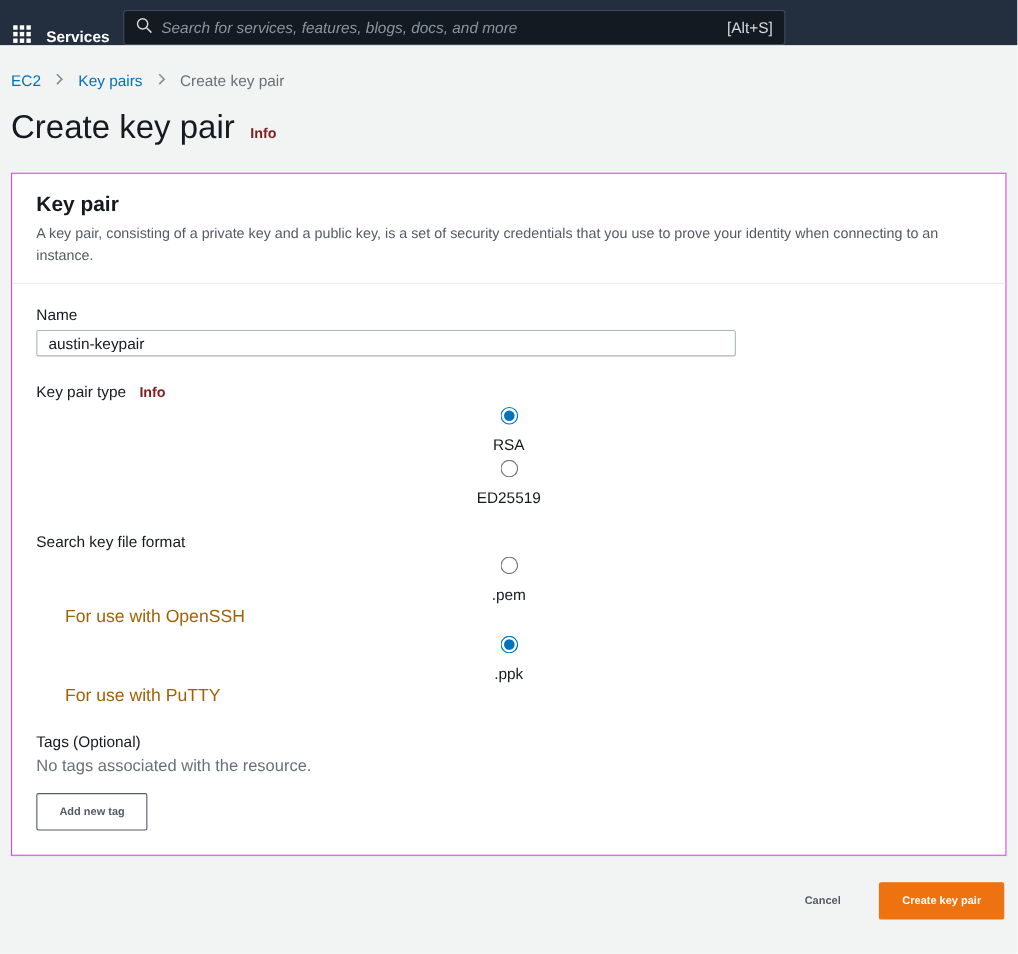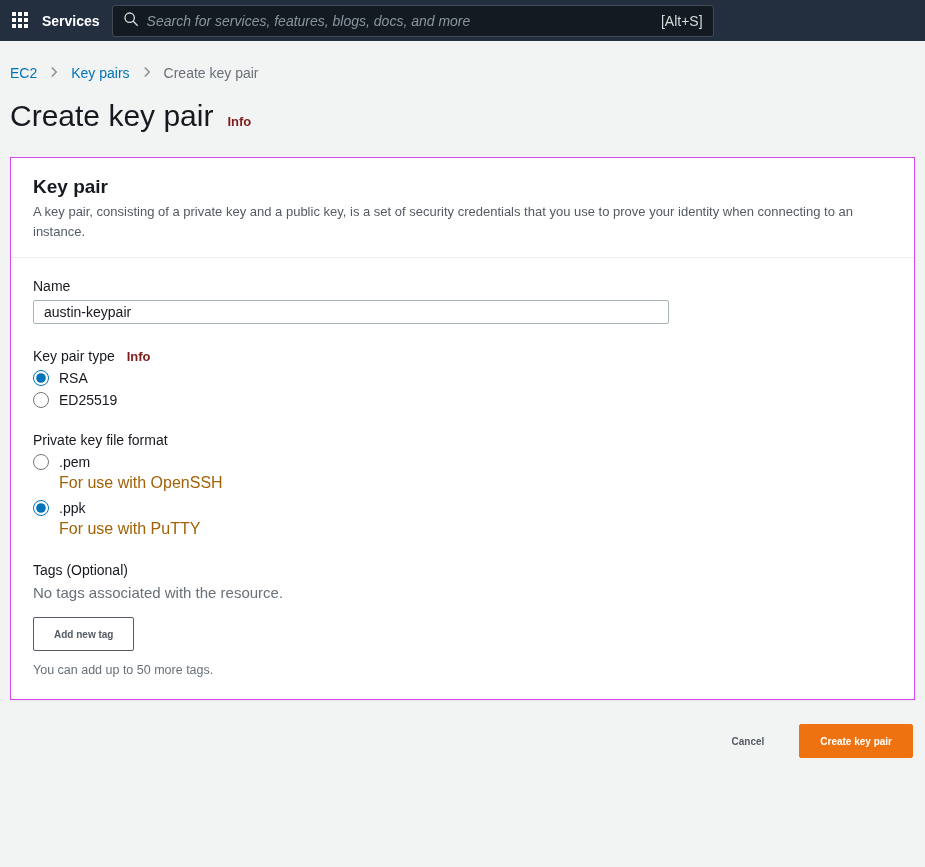--- a/index.html
+++ b/index.html
@@ -7,21 +7,21 @@
     font-family: "Amazon Ember", "Helvetica Neue", Arial, sans-serif;
     background: #f2f3f3;
     color: #16191f;
     width: 925px;
     height: 867px;
     overflow: hidden;
   }
   
   .topnav {
     display: flex;
-    align-items: center;
+    align-items: flex-end;
     background: #232f3e;
     height: 41px;
     padding: 0 12px;
     gap: 12px;
   }
   .waffle {
     width: 18px; height: 18px;
     display: grid;
     grid-template-columns: repeat(3, 4px);
     grid-template-rows: repeat(3, 4px);
@@ -96,21 +96,21 @@
     width: 636px; max-width:100%;
     height: 24px;
     border: 1px solid #aab7b8;
     border-radius: 2px;
     padding: 0 10px;
     font-size: 14px;
     color: #16191f;
   }
   .hint { font-size: 12.5px; color: #687078; margin-top: 8px; }
 
-  .radio-row { display: flex; align-items: center; gap: 10px; margin: 4px 0 6px 0;}
+  .radio-row { display: flex; align-items: center; gap: 10px; margin: 4px 0 6px 0; flex-direction: column;}
   .radio { width: 16px; height: 16px; accent-color: #0073bb; }
   .radio-label { font-size: 14px; color:#16191f; }
   .radio-sub { font-size: 16px; color: #a16207; margin-left: 26px; margin-top:-2px; margin-bottom:8px;}
 
   .tags-none { font-size: 15px; color: #687078; margin-top:4px; margin-bottom: 16px;}
   .btn {
     display: inline-flex; align-items: center; justify-content: center;
     height: 34px; padding: 0 20px;
     border-radius: 2px;
     font-size: 10px; font-weight: 700;
@@ -201,40 +201,39 @@
         <input type="radio" class="radio" name="kt" checked="" style="">
         <span class="radio-label">RSA</span>
       </div>
       <div class="radio-row">
         <input type="radio" class="radio" name="kt" style="">
         <span class="radio-label">ED25519</span>
       </div>
     </div>
 
     <div class="field">
-      <div class="field-label">Private key file format</div>
+      <div class="field-label">Search key file format</div>
 
       <div class="radio-row">
         <input type="radio" class="radio" name="fmt" style="">
         <span class="radio-label">.pem</span>
       </div>
       <div class="radio-sub">For use with OpenSSH</div>
 
       <div class="radio-row">
         <input type="radio" class="radio" name="fmt" checked="" style="">
         <span class="radio-label">.ppk</span>
       </div>
       <div class="radio-sub">For use with PuTTY</div>
     </div>
 
     <div class="field" style="margin-bottom:0">
       <div class="field-label">Tags (Optional)</div>
       <div class="tags-none">No tags associated with the resource.</div>
       <button class="btn btn-outline">Add new tag</button>
-      <div class="tag-hint">You can add up to 50 more tags.</div>
     </div>
 
   </div>
 </div>
 
 <div class="actions">
   <button class="btn btn-link">Cancel</button>
   <button class="btn btn-primary">Create key pair</button>
 </div>
 

